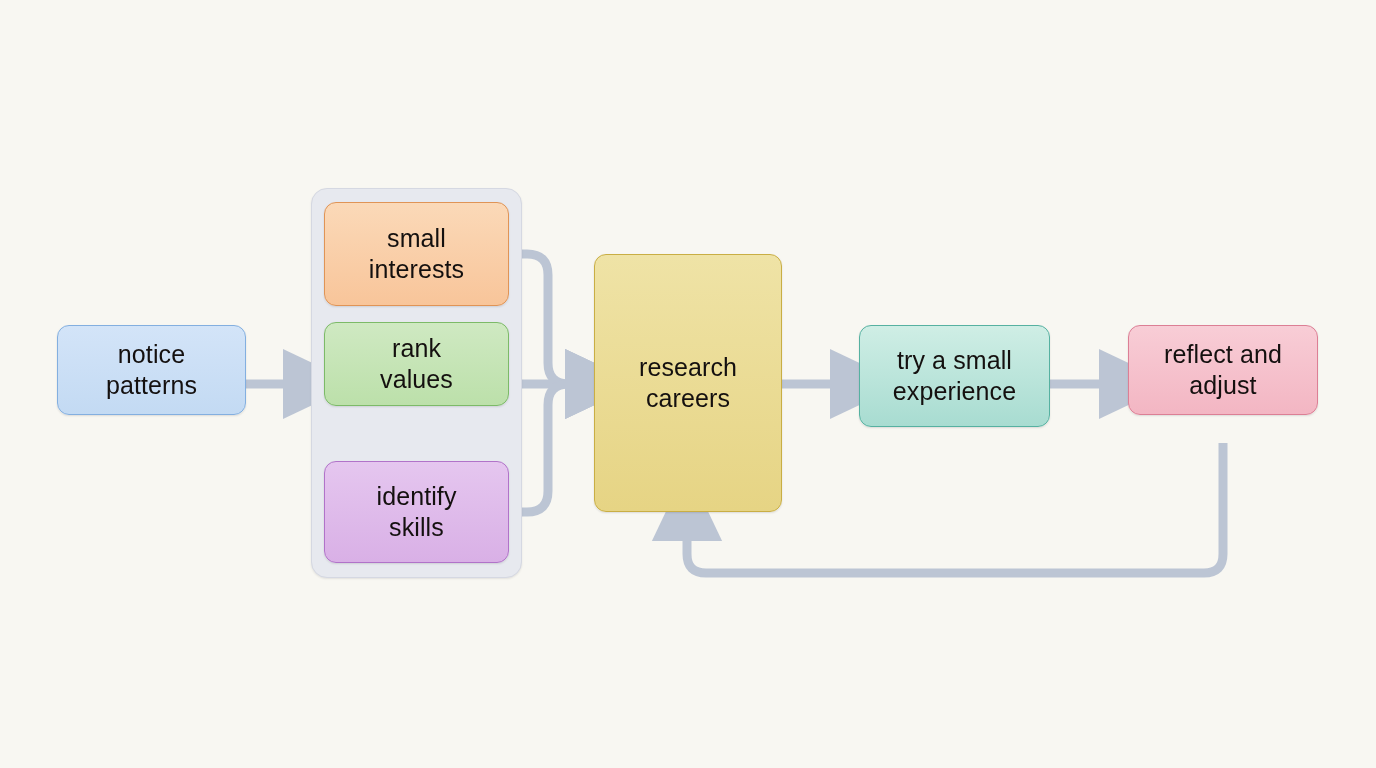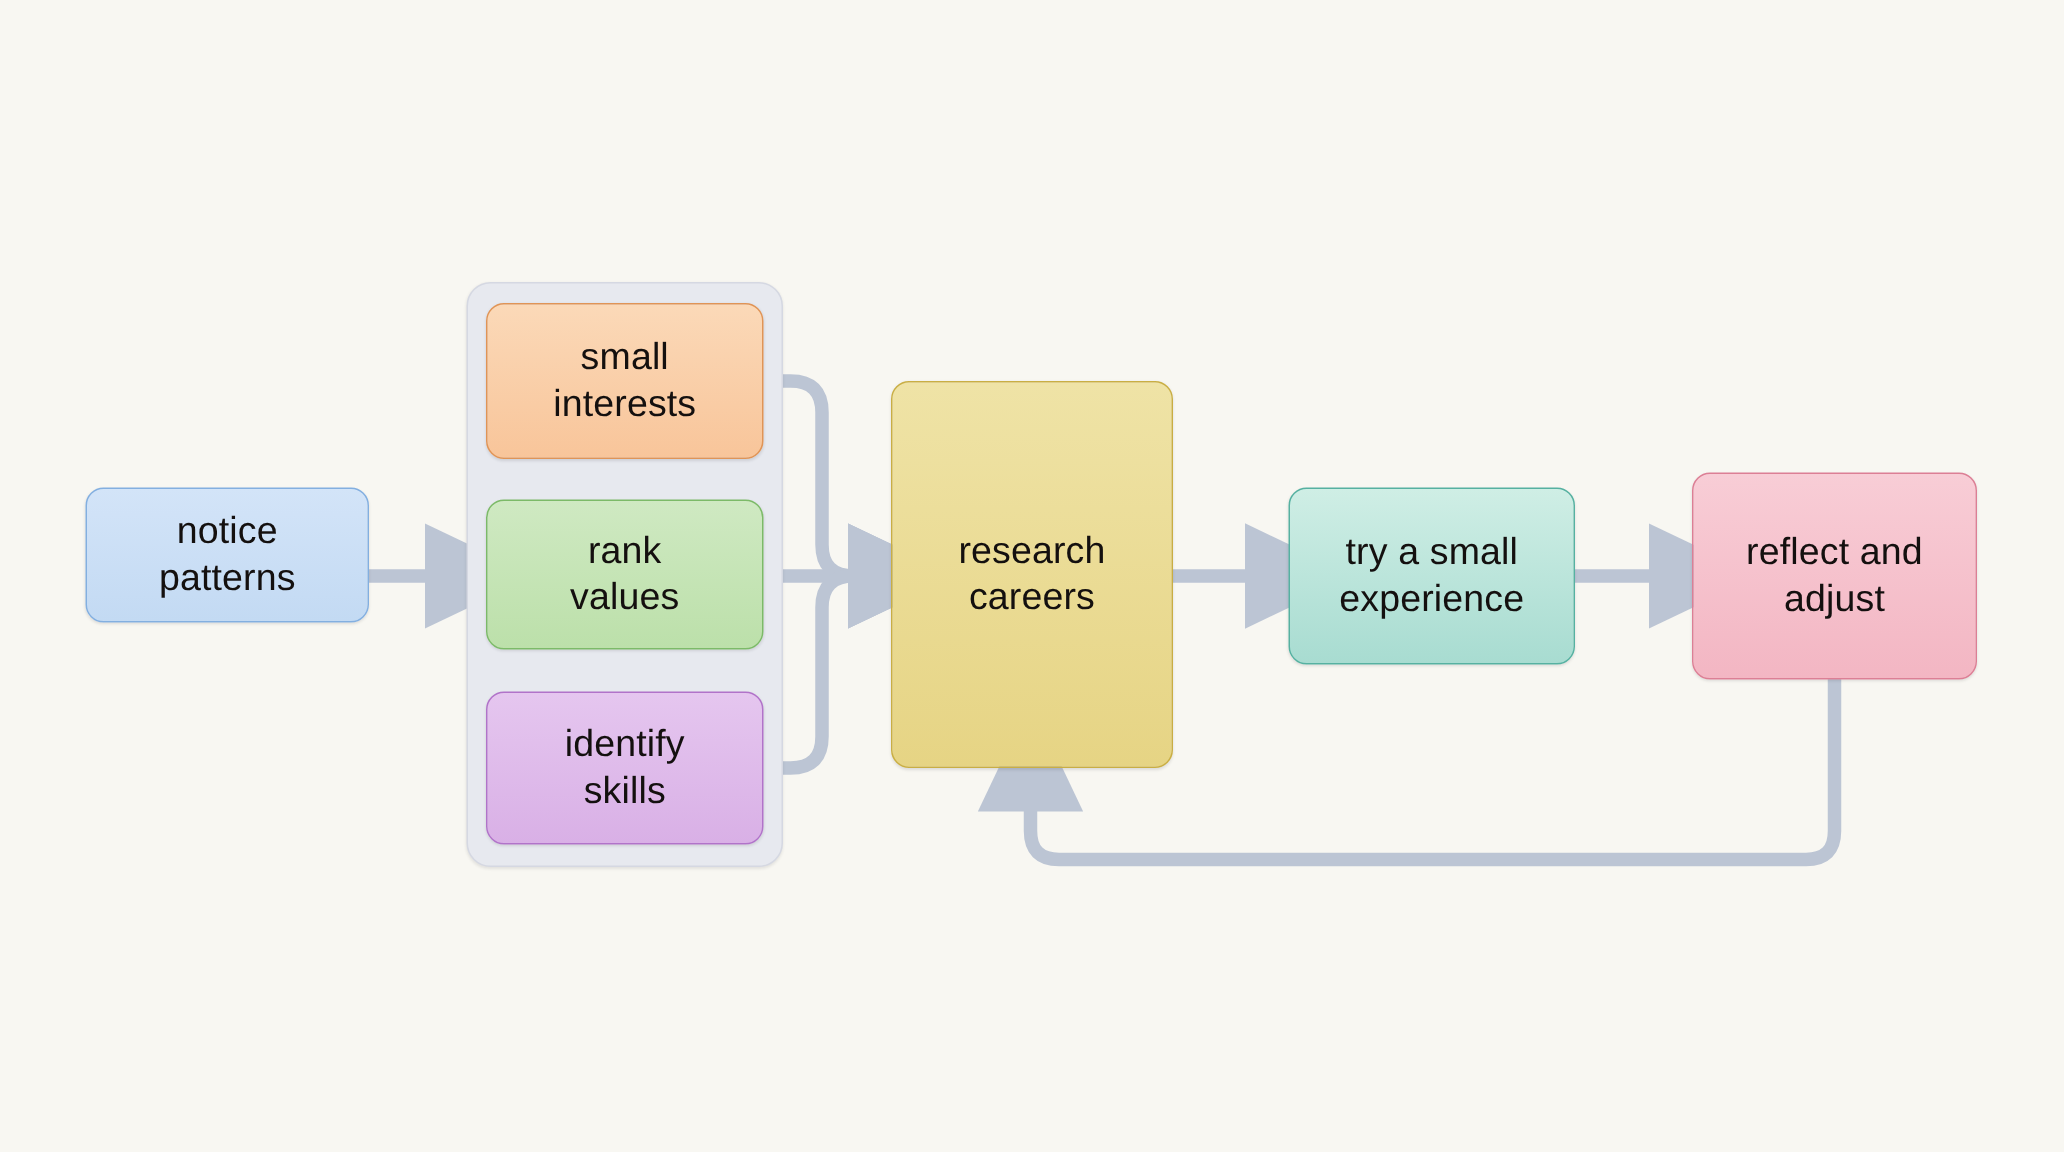--- a/index.html
+++ b/index.html
@@ -58,45 +58,45 @@
     left: 57px; top: 325px; width: 189px; height: 90px;
     background: linear-gradient(180deg, #d3e4f8 0%, #c3daf3 100%);
     border-color: #83afe0;
   }
   #n_list {
     left: 324px; top: 202px; width: 185px; height: 104px;
     background: linear-gradient(180deg, #fbd9b8 0%, #f8c59a 100%);
     border-color: #e09456;
   }
   #n_rank {
-    left: 324px; top: 333px; width: 185px; height: 100px;
+    left: 324px; top: 322px; width: 185px; height: 84px;
     background: linear-gradient(180deg, #cfe9c2 0%, #bce0aa 100%);
     border-color: #7cba68;
   }
   #n_identify {
     left: 324px; top: 461px; width: 185px; height: 102px;
     background: linear-gradient(180deg, #e5c6ef 0%, #d9b0e6 100%);
     border-color: #b173c9;
   }
   #cluster_box {
     left: 311px; top: 188px; width: 211px; height: 390px;
   }
   #n_research {
     left: 594px; top: 254px; width: 188px; height: 258px;
     background: linear-gradient(180deg, #efe3a6 0%, #e6d484 100%);
     border-color: #c9ae44;
     align-items: center;
   }
   #n_try {
-    left: 859px; top: 325px; width: 191px; height: 118px;
+    left: 859px; top: 325px; width: 191px; height: 102px;
     background: linear-gradient(180deg, #cfeee5 0%, #a8dcd1 100%);
     border-color: #56b1a1;
   }
   #n_reflect {
-    left: 1128px; top: 315px; width: 190px; height: 138px;
+    left: 1128px; top: 325px; width: 190px; height: 90px;
     background: linear-gradient(180deg, #f8cdd6 0%, #f3b6c3 100%);
     border-color: #dc7f95;
   }
 </style>
 </head>
 <body>
 
 <div id="canvas">
 
   <svg id="edges" viewBox="0 0 1376 768" xmlns="http://www.w3.org/2000/svg">

